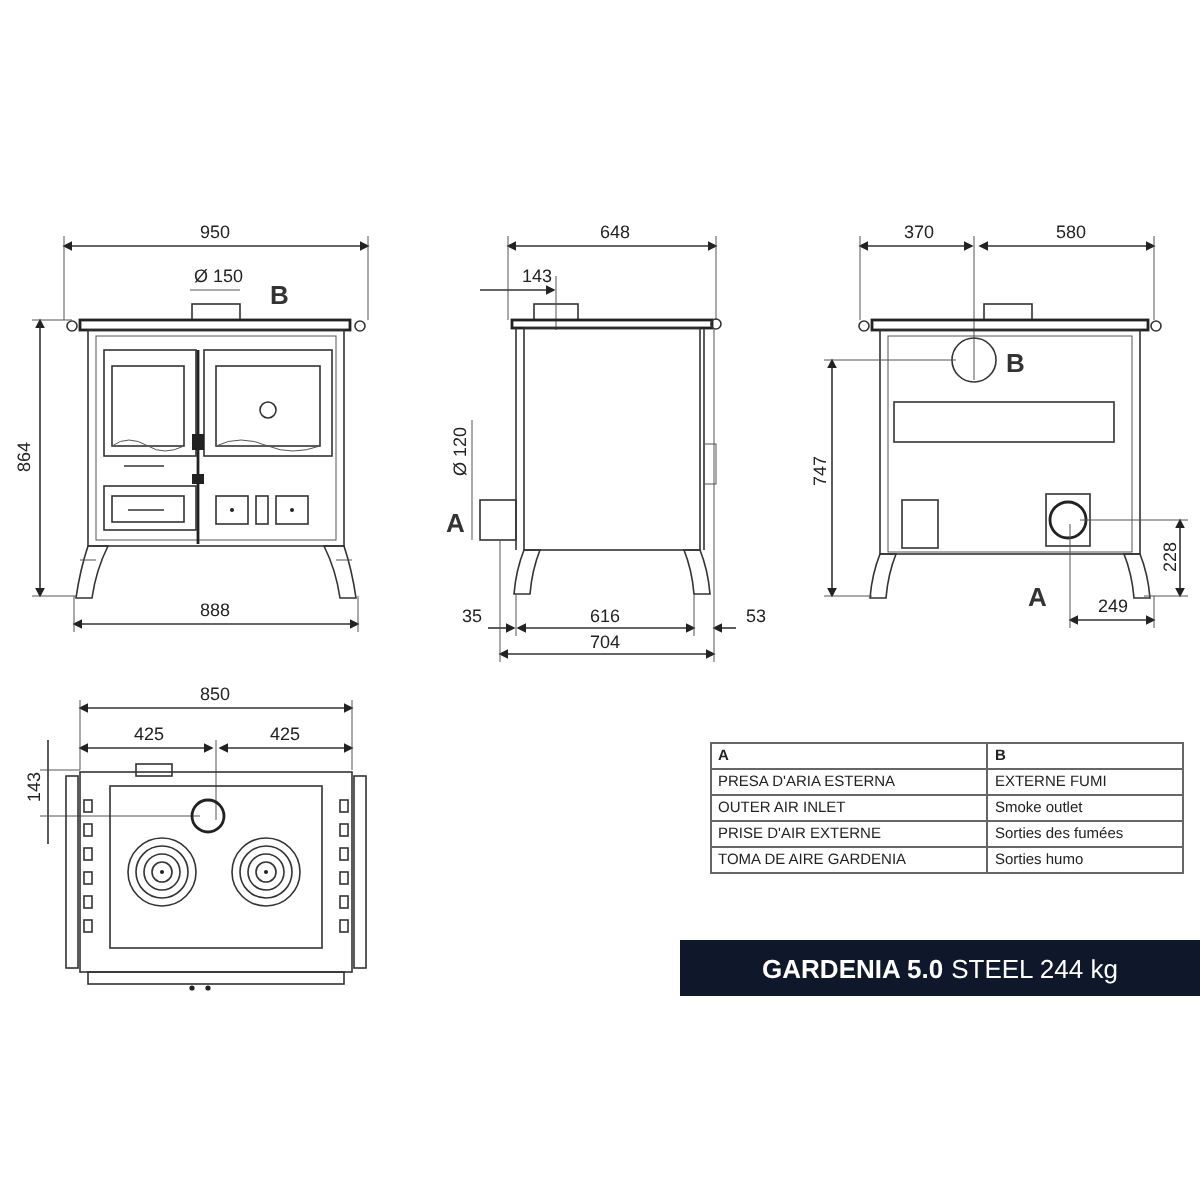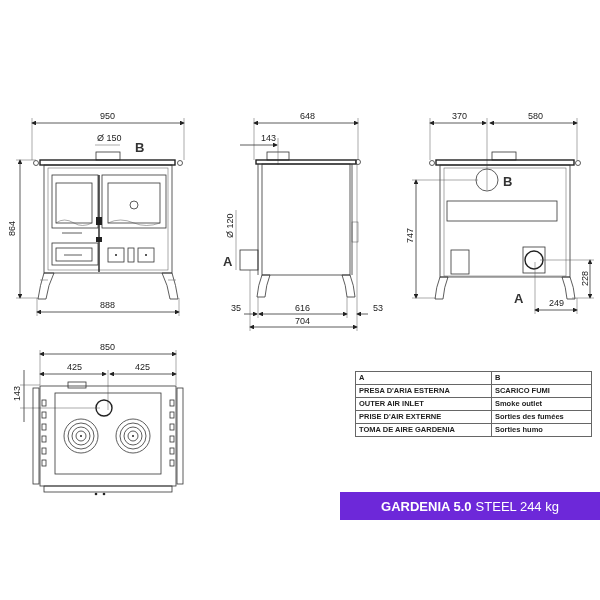--- a/index.html
+++ b/index.html
@@ -4,23 +4,23 @@
 <style>
   html, body { margin:0; padding:0; background:#ffffff; }
   body { width:600px; height:600px; position:relative; overflow:hidden; font-family:"Liberation Sans", sans-serif; }
   svg.drawing { position:absolute; left:0; top:0; width:600px; height:600px; }
   .dim { font-family:"Liberation Sans", sans-serif; font-size:9px; fill:#222; }
   .lbl { font-family:"Liberation Sans", sans-serif; font-size:13px; font-weight:bold; fill:#333; }
   .ln { stroke:#333; stroke-width:0.8; fill:none; }
   .thin { stroke:#555; stroke-width:0.5; fill:none; }
   .thick { stroke:#222; stroke-width:1.4; fill:none; }
   .spec-table { position:absolute; left:355px; top:371px; width:237px; border-collapse:collapse; font-size:7.5px; color:#222; }
-  .spec-table td { border:0.8px solid #666; padding:0 3px; height:12px; line-height:12px; white-space:nowrap;font-weight:bold; }
+  .spec-table td { border:0.8px solid #666; padding:0 3px; height:12px; line-height:12px; white-space:nowrap; }
   .spec-table td.h { font-weight:bold; }
-  .banner { position:absolute; left:340px; top:492px; width:260px; height:28px; background:#6d28d9; color:#fff; display:flex; align-items:center; justify-content:center; font-size:13px; }
+  .banner { position:absolute; left:340px; top:470px; width:260px; height:28px; background:#0f172a; color:#fff; display:flex; align-items:center; justify-content:center; font-size:13px; }
   .banner b { font-weight:bold; margin-right:4px; }
 </style>
 </head>
 <body>
 
 <svg class="drawing" viewBox="0 0 600 600" xmlns="http://www.w3.org/2000/svg">
   <defs>
     <marker id="ar" markerWidth="6" markerHeight="6" refX="5" refY="3" orient="auto">
       <path d="M0,0 L6,3 L0,6 z" fill="#222"></path>
     </marker>
@@ -222,21 +222,21 @@
 </svg>
 
 <table class="spec-table">
   <tbody>
       <tr>
     <td class="h">A</td>
     <td class="h">B</td>
   </tr>
   <tr>
     <td>PRESA D'ARIA ESTERNA</td>
-    <td>SCARICO FUMI</td>
+    <td>EXTERNE FUMI</td>
   </tr>
   <tr>
     <td>OUTER AIR INLET</td>
     <td>Smoke outlet</td>
   </tr>
   <tr>
     <td>PRISE D'AIR EXTERNE</td>
     <td>Sorties des fumées</td>
   </tr>
   <tr>

